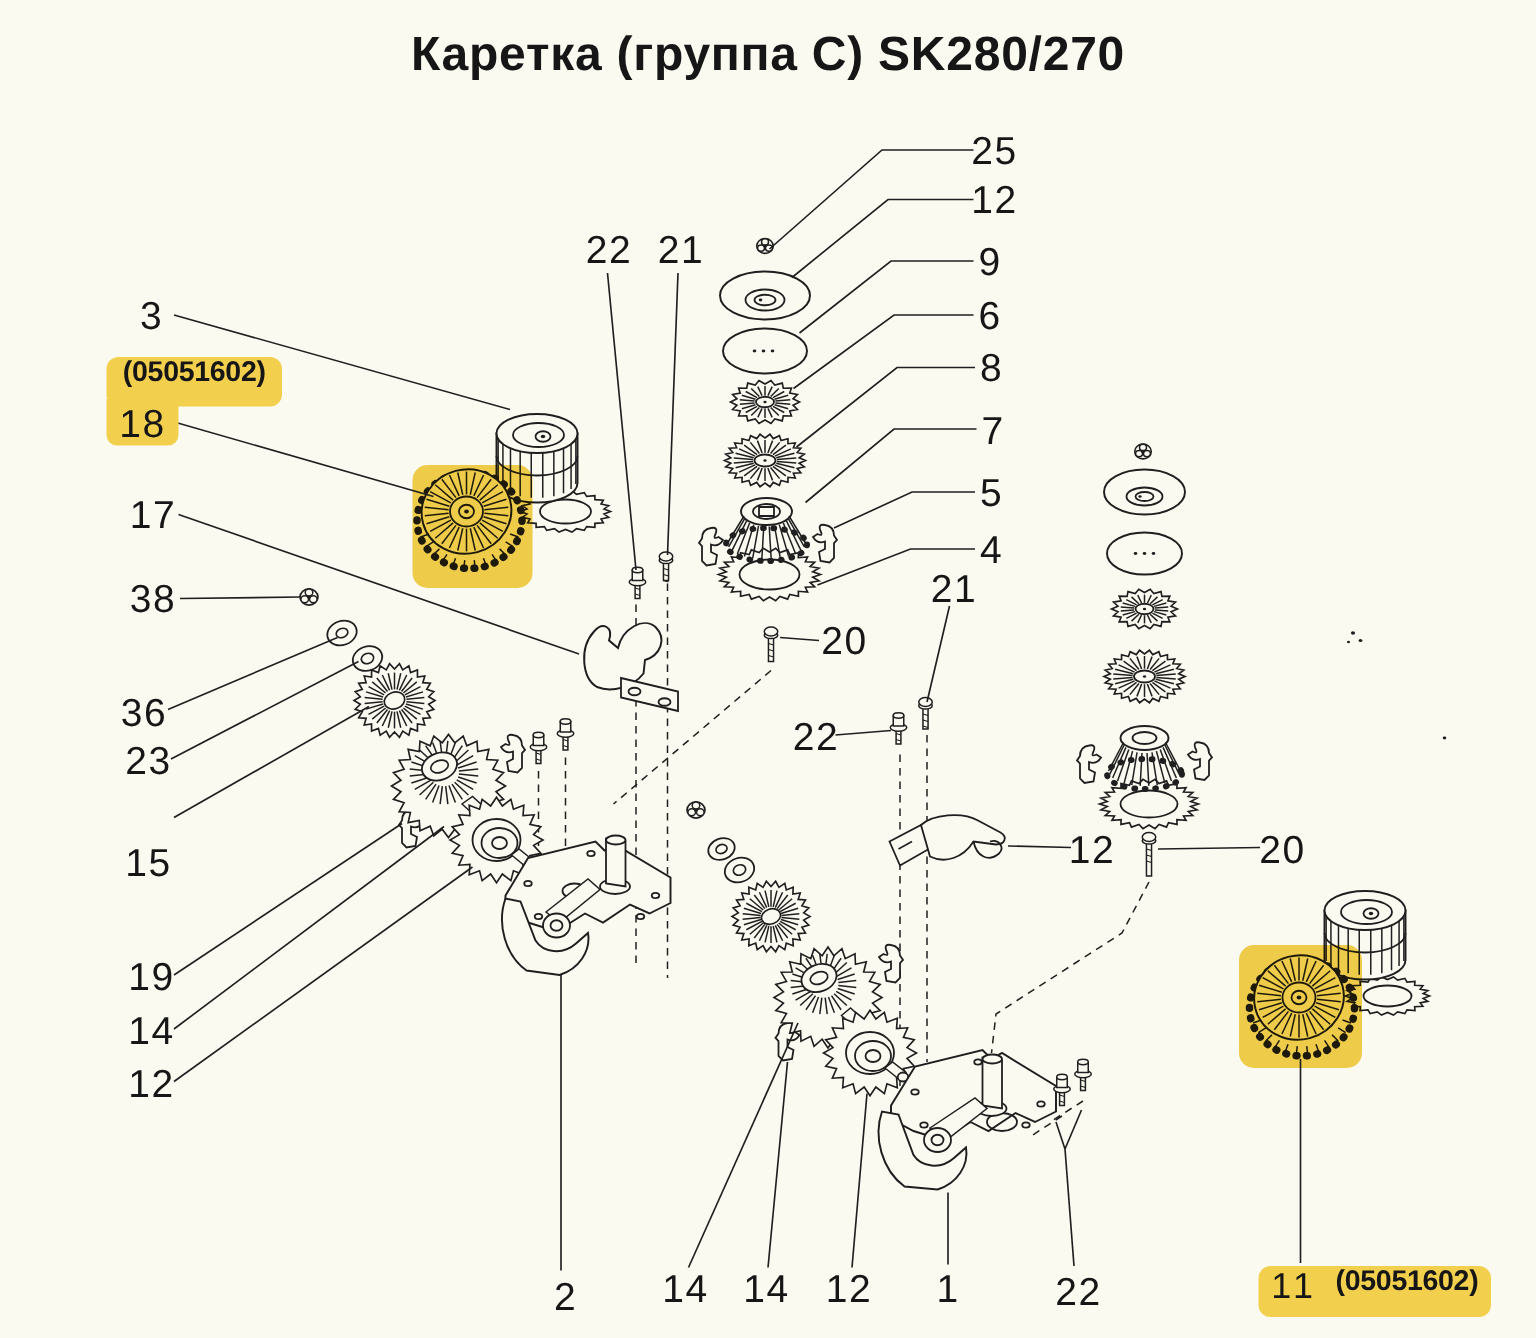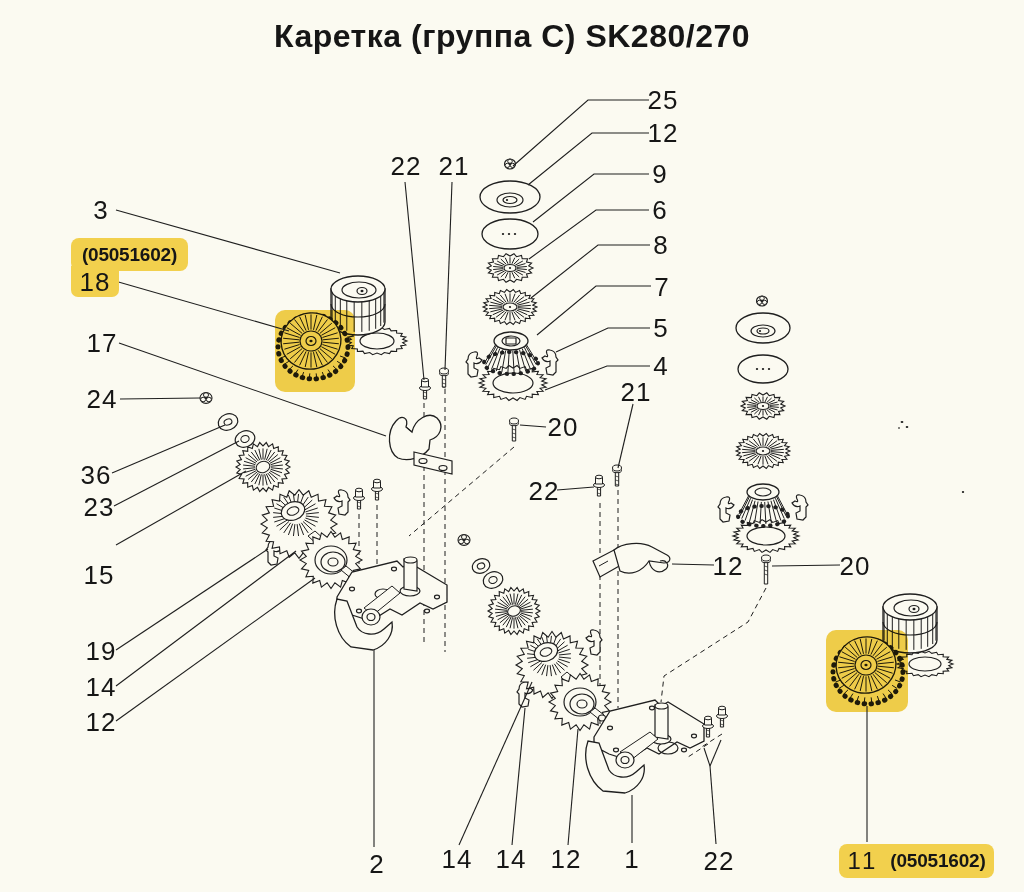--- a/index.html
+++ b/index.html
@@ -6,21 +6,21 @@
   html,body{margin:0;padding:0;background:#fff;}
   .stage{position:relative;width:1024px;height:892px;background:var(--bg);overflow:hidden;
          font-family:"Liberation Sans", sans-serif;color:#161616;}
   .title{position:absolute;left:512px;top:36px;transform:translate(-50%,-50%);
          font-size:32px;font-weight:700;letter-spacing:.5px;white-space:nowrap;}
   svg{position:absolute;left:0;top:0;}
   .lbl{position:absolute;transform:translate(-50%,-50%);font-size:26px;line-height:1;
        letter-spacing:1px;white-space:nowrap;z-index:3;}
   .hl-pad{position:absolute;background:var(--hl);z-index:1;}
   .codebox{position:absolute;background:var(--hl);border-radius:8px;display:flex;
-           align-items:center;justify-content:center;z-index:2;}
+           align-items:flex-start;justify-content:center;z-index:2;}
   .codebox .code{font-weight:700;font-size:19px;letter-spacing:-.2px;}
   .codebox .num{font-size:24px;letter-spacing:3px;margin-right:12px;}
 </style>
 </head>
 <body>
 
 <div class="stage">
 
   <div class="title">Каретка (группа C) SK280/270</div>
 
@@ -696,21 +696,21 @@
   <div class="hl-pad" style="left:71px;top:266px;width:48px;height:31px;border-radius:0 0 7px 7px"></div>
   <div class="lbl" style="left:95px;top:282px">18</div>
 
   <div class="codebox" style="left:839px;top:844px;width:155px;height:34px">
     <span class="num">11</span>
     <span class="code">(05051602)</span>
   </div>
 
   <div class="lbl" style="left:101px;top:210px">3</div>
   <div class="lbl" style="left:102px;top:343px">17</div>
-  <div class="lbl" style="left:102px;top:399px">24</div>
+  <div class="lbl" style="left:102px;top:399px">38</div>
   <div class="lbl" style="left:96px;top:475px">36</div>
   <div class="lbl" style="left:99px;top:507px">23</div>
   <div class="lbl" style="left:99px;top:575px">15</div>
   <div class="lbl" style="left:101px;top:651px">19</div>
   <div class="lbl" style="left:101px;top:687px">14</div>
   <div class="lbl" style="left:101px;top:722px">12</div>
   <div class="lbl" style="left:406px;top:166px">22</div>
   <div class="lbl" style="left:454px;top:166px">21</div>
   <div class="lbl" style="left:663px;top:100px">25</div>
   <div class="lbl" style="left:663px;top:133px">12</div>

